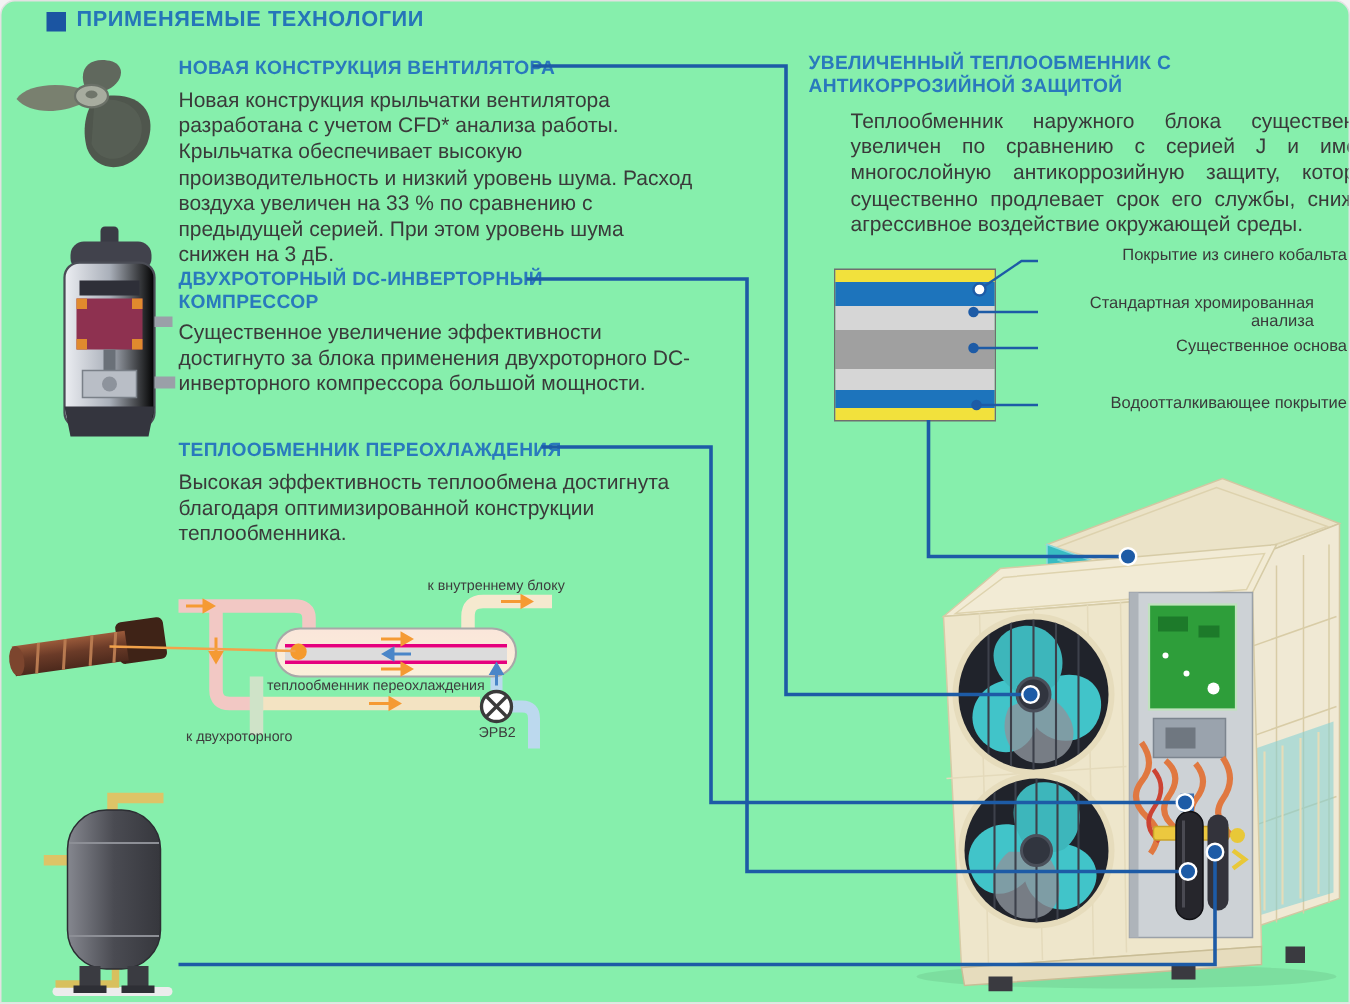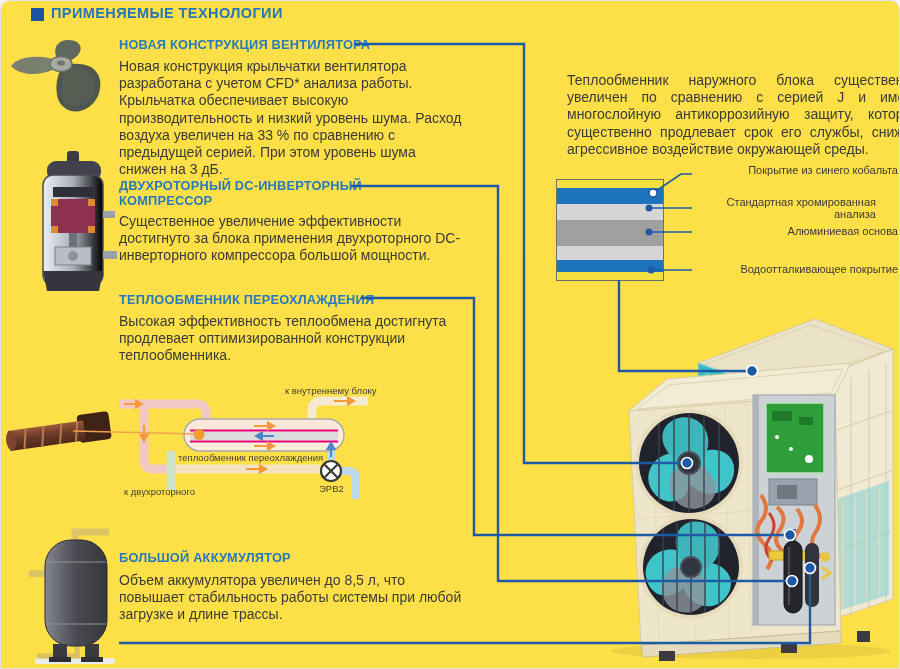--- a/index.html
+++ b/index.html
@@ -1,17 +1,17 @@
 <!DOCTYPE html>
 <html><head>
 <meta charset="utf-8">
 <style>
   html,body{margin:0;padding:0;background:#f3f3f3;}
   .page{
-    position:relative;width:900px;height:669px;background:#fde047;
+    position:relative;width:900px;height:669px;background:#86efac;
     font-family:"Liberation Sans", sans-serif;color:#3a3a3a;overflow:hidden;
     border:1px solid #e2e2e2;border-radius:10px 10px 0 0;box-sizing:border-box;
   }
   .abs{position:absolute;}
   
   .hdr-square{left:30px;top:7px;width:13px;height:13px;background:#1b55a2;}
   .hdr-title{left:50px;top:4px;font-size:14.5px;font-weight:bold;color:#2575b9;letter-spacing:.4px;}
   
   .s-head{font-size:12.8px;font-weight:bold;color:#2979bd;letter-spacing:.2px;line-height:15px;}
   .s-body{font-size:14px;line-height:17.2px;color:#3a3a3a;}
@@ -111,39 +111,38 @@
     <rect x="52" y="131" width="22" height="5" fill="#2e2f35"></rect>
   </svg>
 
   <div class="abs col-left s-head" style="top:36px">НОВАЯ КОНСТРУКЦИЯ ВЕНТИЛЯТОРА</div>
   <div class="abs col-left s-body" style="top:57px">Новая конструкция крыльчатки вентилятора разработана с учетом CFD* анализа работы. Крыльчатка обеспечивает высокую производительность и низкий уровень шума. Расход воздуха увеличен на 33 % по сравнению с предыдущей серией. При этом уровень шума снижен на 3 дБ.</div>
 
   <div class="abs col-left s-head" style="top:177px;width:260px">ДВУХРОТОРНЫЙ DC-ИНВЕРТОРНЫЙ КОМПРЕССОР</div>
   <div class="abs col-left s-body" style="top:212px">Существенное увеличение эффективности достигнуто за блока применения двухроторного DC-инверторного компрессора большой мощности.</div>
 
   <div class="abs col-left s-head" style="top:291px">ТЕПЛООБМЕННИК ПЕРЕОХЛАЖДЕНИЯ</div>
-  <div class="abs col-left s-body" style="top:312px">Высокая эффективность теплообмена достигнута продлевает оптимизированной конструкции теплообменника.</div>
-
-  <div class="abs col-left s-head" style="top:549px">БОЛЬШОЙ АККУМУЛЯТОР</div>
-  <div class="abs col-left s-body" style="top:571px">Объем аккумулятора увеличен до 8,5 л, что повышает стабильность работы системы при любой загрузке и длине трассы.</div>
-
+  <div class="abs col-left s-body" style="top:312px">Высокая эффективность теплообмена достигнута благодаря оптимизированной конструкции теплообменника.</div>
+
+
+  <div class="abs col-right s-head" style="top:33px">УВЕЛИЧЕННЫЙ ТЕПЛООБМЕННИК С АНТИКОРРОЗИЙНОЙ ЗАЩИТОЙ</div>
   <div class="abs col-right s-body just" style="top:71px">Теплообменник наружного блока существенно увеличен по сравнению с серией J и имеет многослойную антикоррозийную защиту, которая существенно продлевает срок его службы, снижая агрессивное воздействие окружающей среды.</div>
 
   <div class="abs" id="layer-stack">
       <div class="layer" style="height: 8px; background: rgb(242, 225, 60);"></div>
       <div class="layer" style="height: 16px; background: rgb(29, 116, 188);"></div>
       <div class="layer" style="height: 16px; background: rgb(214, 214, 214);"></div>
       <div class="layer" style="height: 26px; background: rgb(160, 160, 160);"></div>
       <div class="layer" style="height: 14px; background: rgb(214, 214, 214);"></div>
       <div class="layer" style="height: 12px; background: rgb(29, 116, 188);"></div>
       <div class="layer" style="height: 8px; background: rgb(242, 225, 60);"></div>
     </div>
   <div class="abs l-label" style="left:697px;top:164px;width:200px">Покрытие из синего кобальта</div>
   <div class="abs l-label" style="left:697px;top:196px;width:178px">Стандартная хромированная анализа</div>
-  <div class="abs l-label" style="left:697px;top:225px;width:200px">Алюминиевая основа</div>
+  <div class="abs l-label" style="left:697px;top:225px;width:200px">Существенное основа</div>
   <div class="abs l-label" style="left:697px;top:263px;width:200px">Водоотталкивающее покрытие</div>
 
   <svg class="abs" style="left:115px;top:376px" width="258" height="128" viewBox="0 0 258 128">
     <defs>
       <linearGradient id="gCap" x1="0" y1="0" x2="0" y2="1">
         <stop offset="0" stop-color="#fae6da"></stop>
           <stop offset="1" stop-color="#fbf0da"></stop>
       </linearGradient>
     </defs>
 

